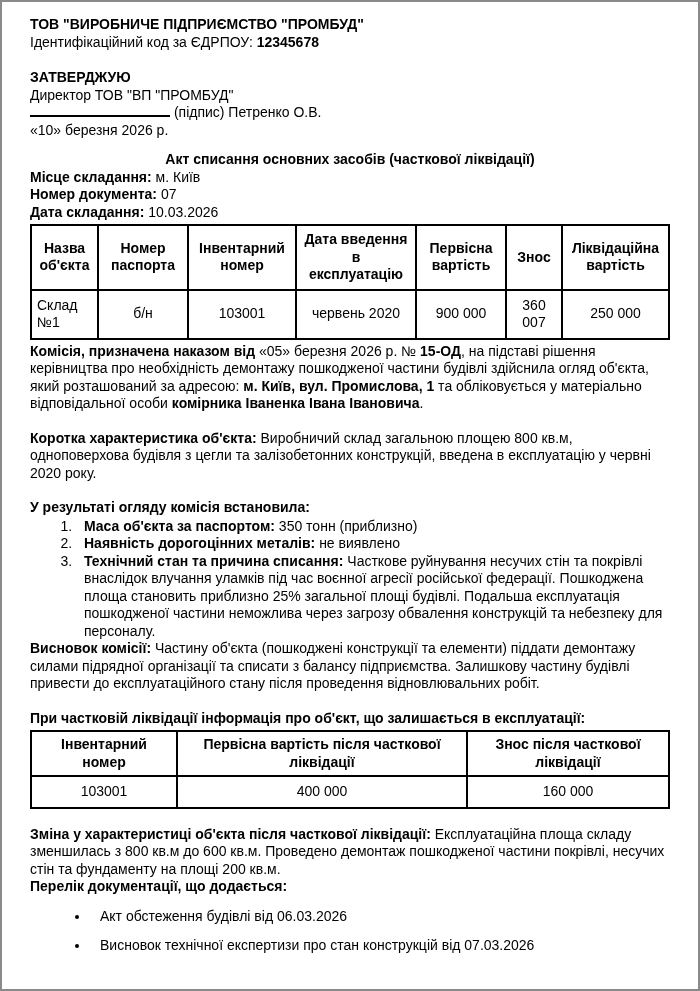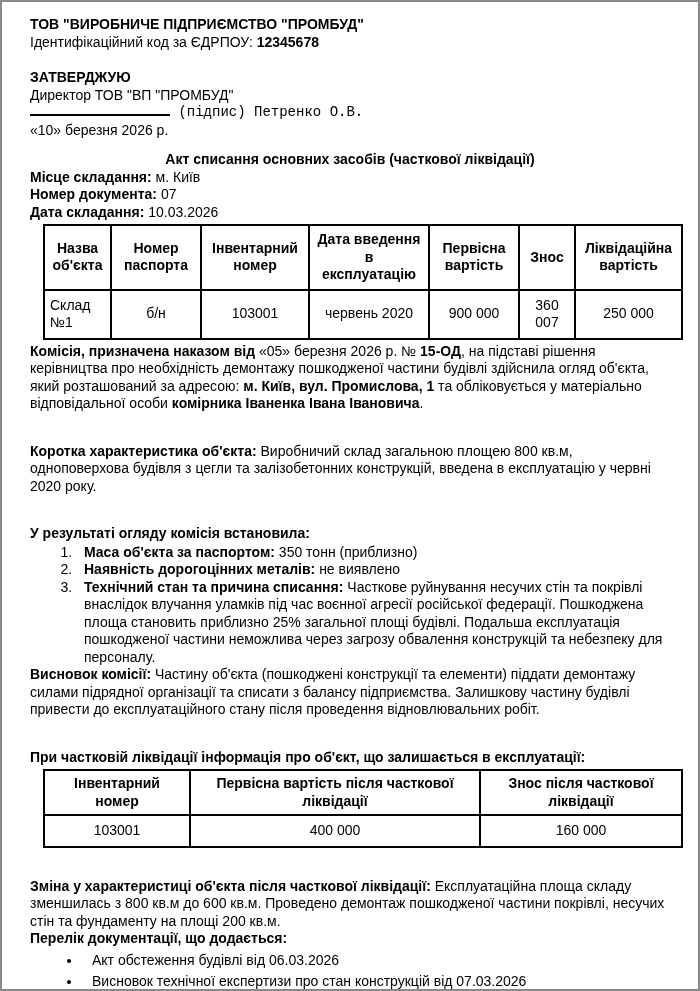--- a/index.html
+++ b/index.html
@@ -10,45 +10,45 @@
     font-family:"Liberation Sans", sans-serif;
     font-size:14px; line-height:1.25;
   }
   .bold { font-weight:bold; }
   p { margin:0; }
 
   .letterhead { }
   .company-name { font-weight:bold; }
 
   .approval { text-align:left; margin-top:18px; }
-  .sig-row { white-space:nowrap;font-family:Liberation Mono, monospace; }
+  .sig-row { white-space:nowrap; }
   .sig-line {
     display:inline-block; width:140px; height:4px;
     border-bottom:2px solid #000; vertical-align:baseline;
   }
 
   .doc-title { text-align:center; font-weight:bold; margin-top:12px; }
   .meta-line .lbl { font-weight:bold;margin-top:14px; }
 
-  table { width:100%; border-collapse:collapse; table-layout:fixed; margin-top:3px;margin-left:13px; }
+  table { width:100%; border-collapse:collapse; table-layout:fixed; margin-top:3px; }
   th, td {
     border:2px solid #000; padding:5px 6px; vertical-align:middle;
     overflow-wrap:break-word; word-wrap:break-word;
   }
   th { font-weight:bold; text-align:center; }
   td { text-align:center; padding:6px 5px; }
   td.left { text-align:left; }
 
   .para { margin-top:3px; }
-  .para-gap { margin-top:30px; }
+  .para-gap { margin-top:17px; }
 
   ol.findings { margin:1px 0 0 0; padding-left:46px; }
   ol.findings li { padding-left:8px; margin:0; }
   ul.docs { margin:2px 0 0 0; padding-left:48px; list-style-type:disc; }
-  ul.docs li { padding-left:10px; margin:4px; }
+  ul.docs li { padding-left:10px; margin:12px; }
 
   .partial-table { margin-top:3px; }
   .partial-table th { padding:4px 6px; }
   .partial-table td { padding:6px 5px; }
 </style>
 </head>
 <body>
 
 <div class="page">
 

